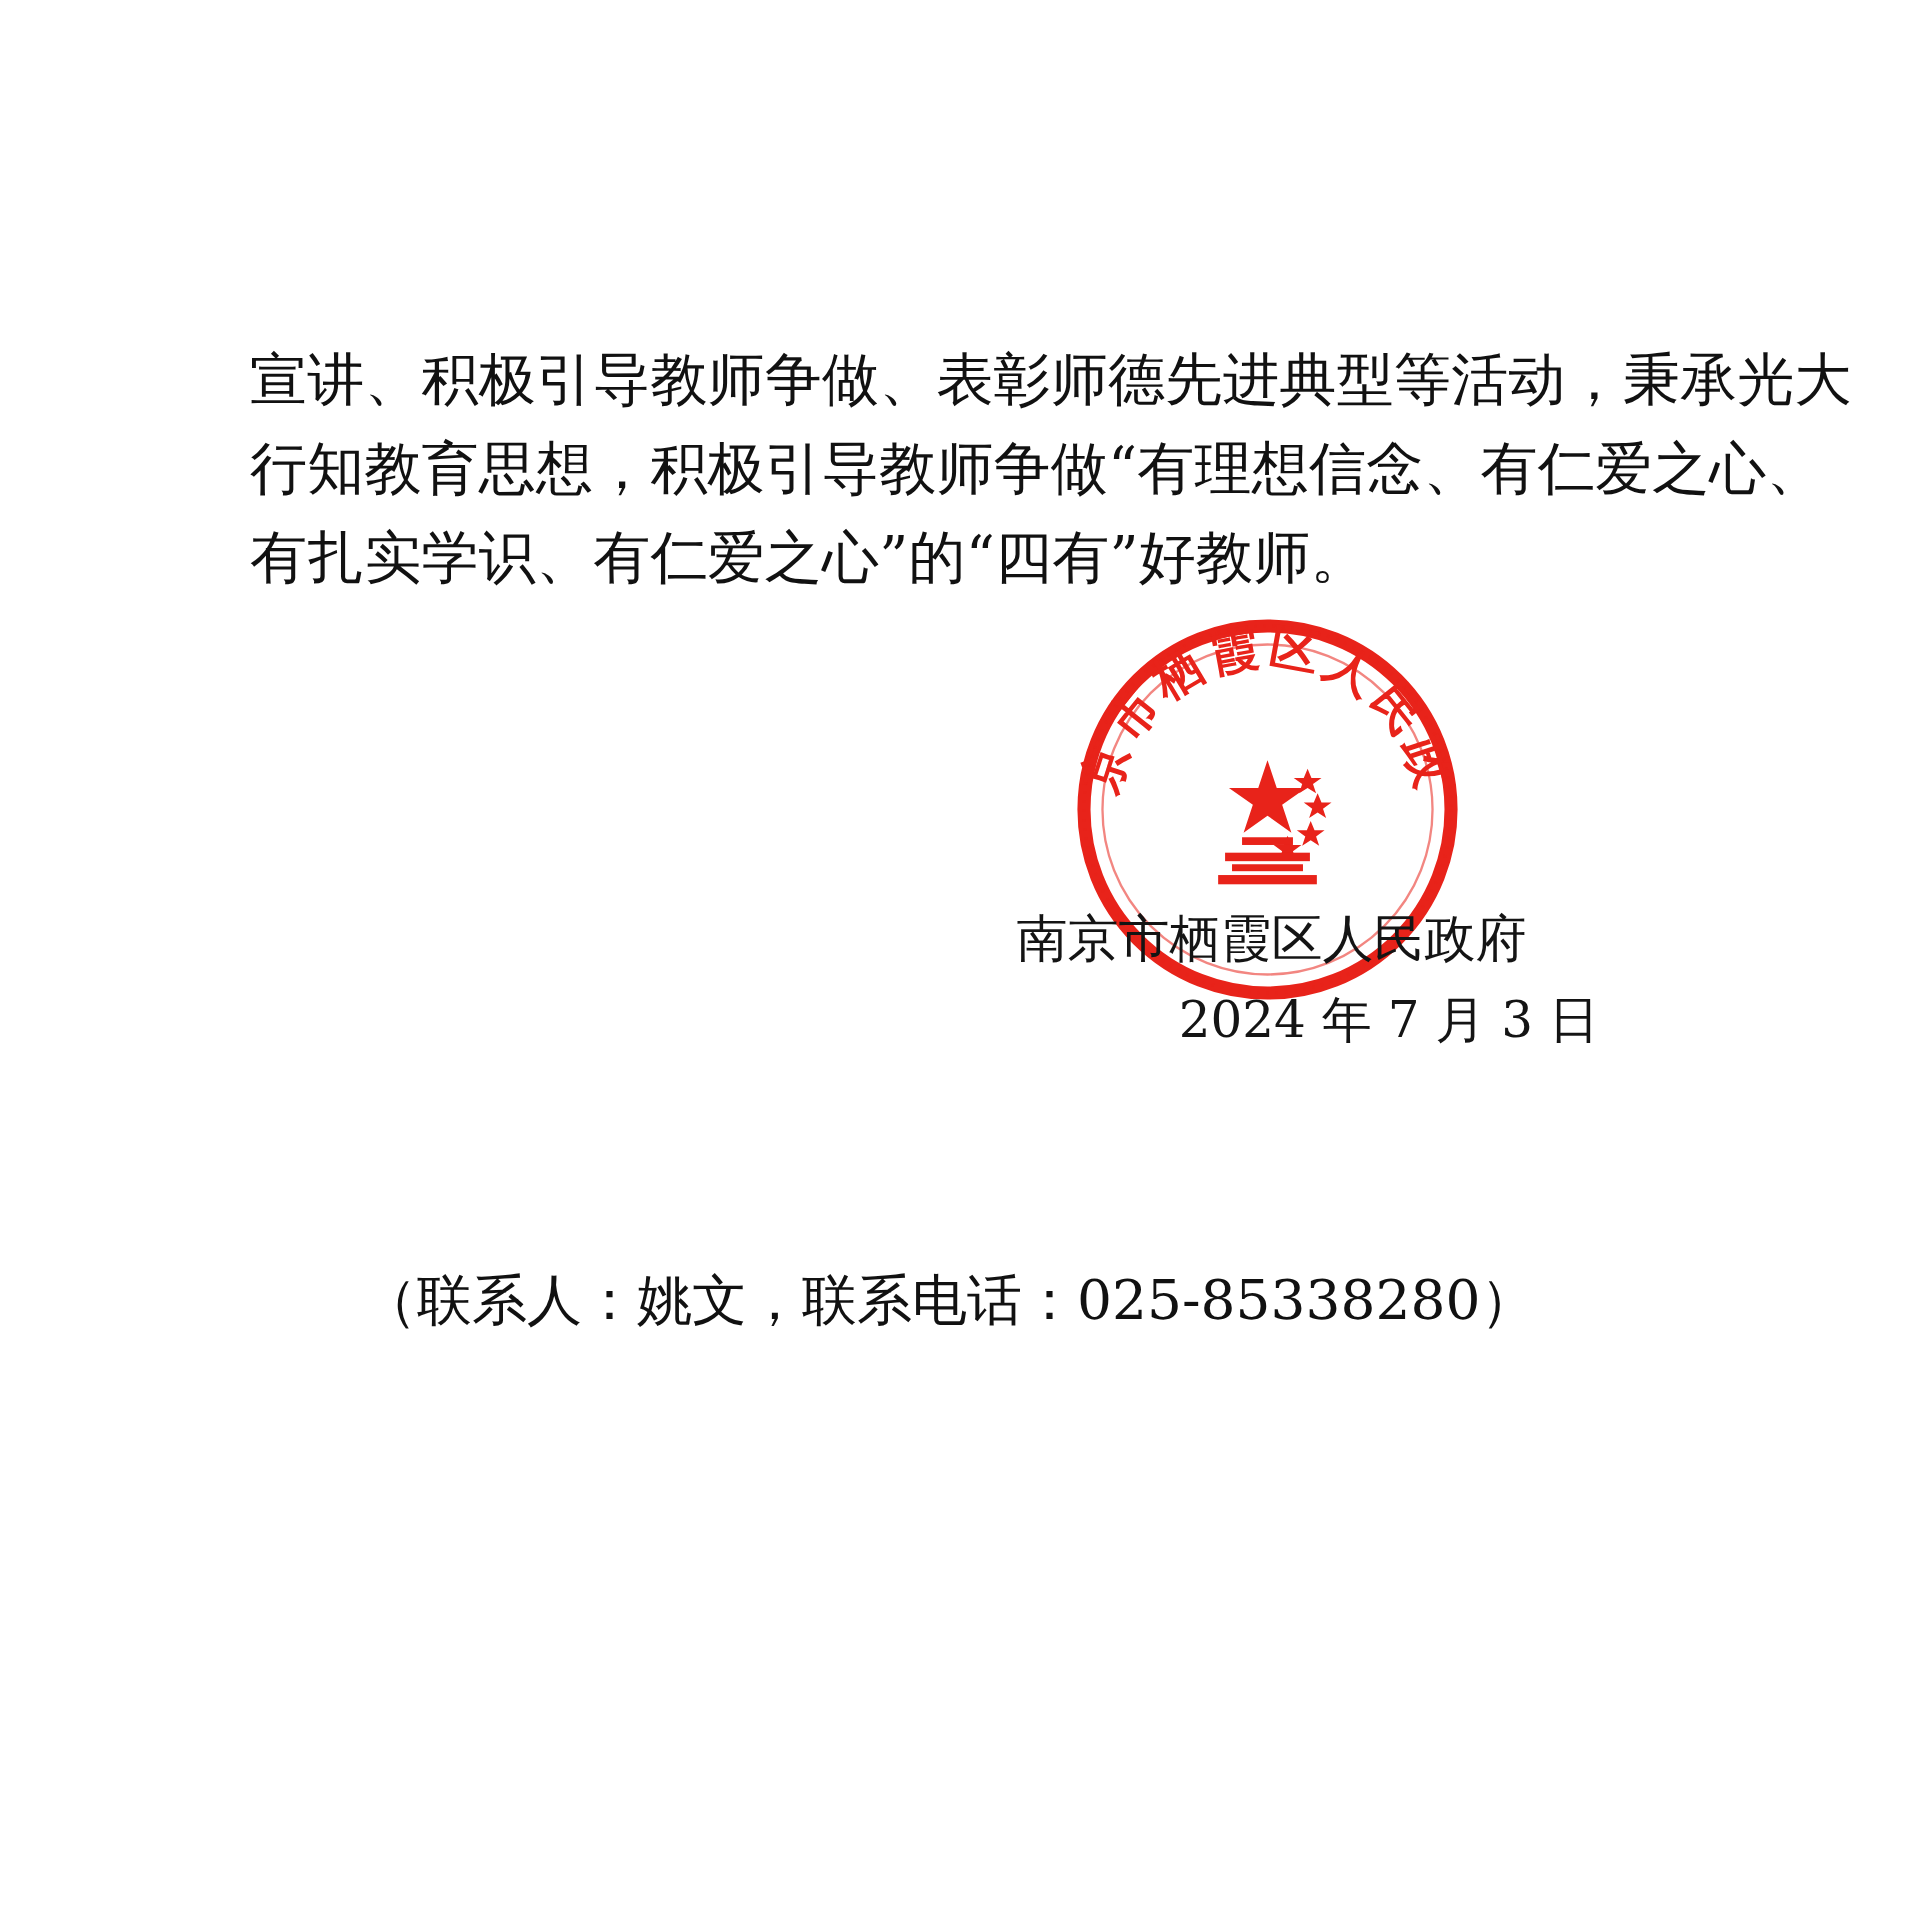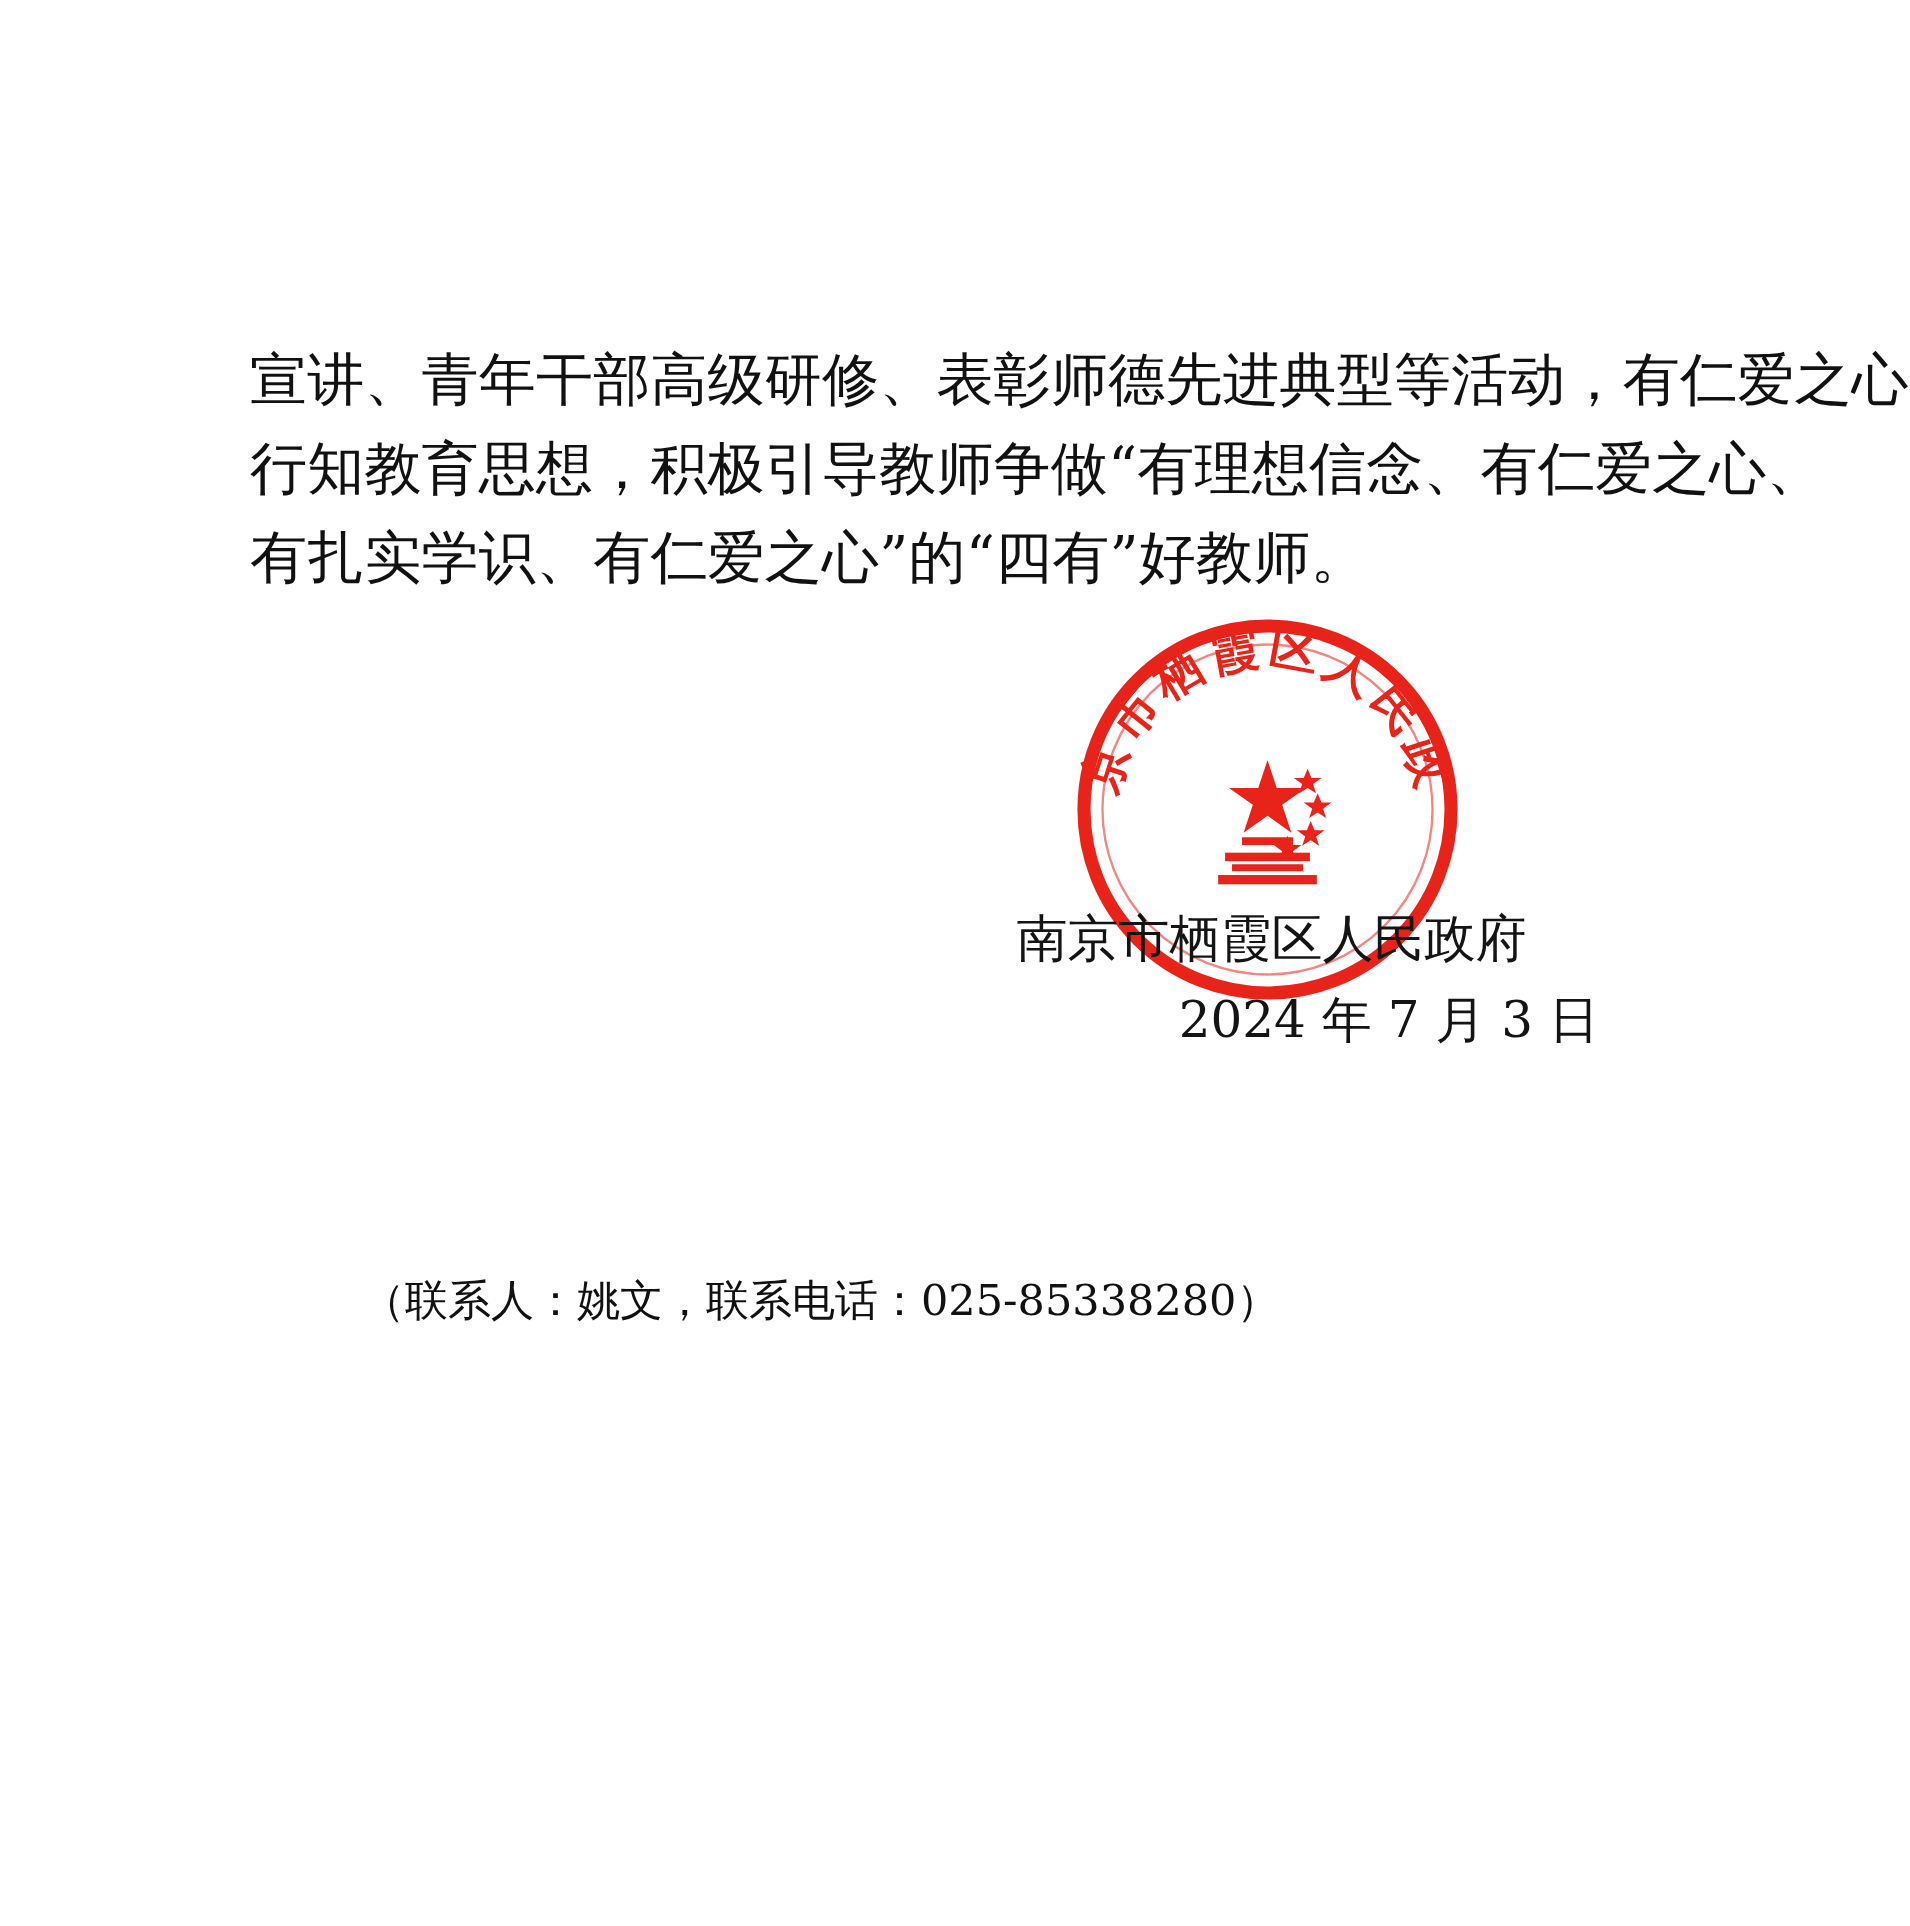--- a/index.html
+++ b/index.html
@@ -78,33 +78,33 @@
     line-height: 65px;
     color: #141414;
     white-space: pre;
   }
 
   
   .contact-line {
     position: absolute;
     left: 362px;
     top: 1264px;
-    font-size: 43px;
+    font-size: 55px;
     line-height: 73px;
     color: #111111;
     white-space: pre;
   }
 </style>
 </head>
 <body>
 
 <div class="page">
 
   <div class="body-block">
-    <div class="para-line">宣讲、青年干部高级研修、表彰师德先进典型等活动，有仁爱之心</div>
+    <div class="para-line">宣讲、积极引导教师争做、表彰师德先进典型等活动，秉承光大</div>
     <div class="para-line">行知教育思想，积极引导教师争做“有理想信念、有仁爱之心、</div>
     <div class="para-line">有扎实学识、有仁爱之心”的“四有”好教师。</div>
   </div>
 
   <div class="sign-zone">
 
     <svg class="seal" viewBox="0 0 520 520" aria-hidden="true">
       <g fill="none" stroke="#e8231a">
         <circle cx="260" cy="260" r="238" stroke-width="17"></circle>
         <circle cx="260" cy="260" r="214" stroke-width="3" opacity="0.55"></circle>

